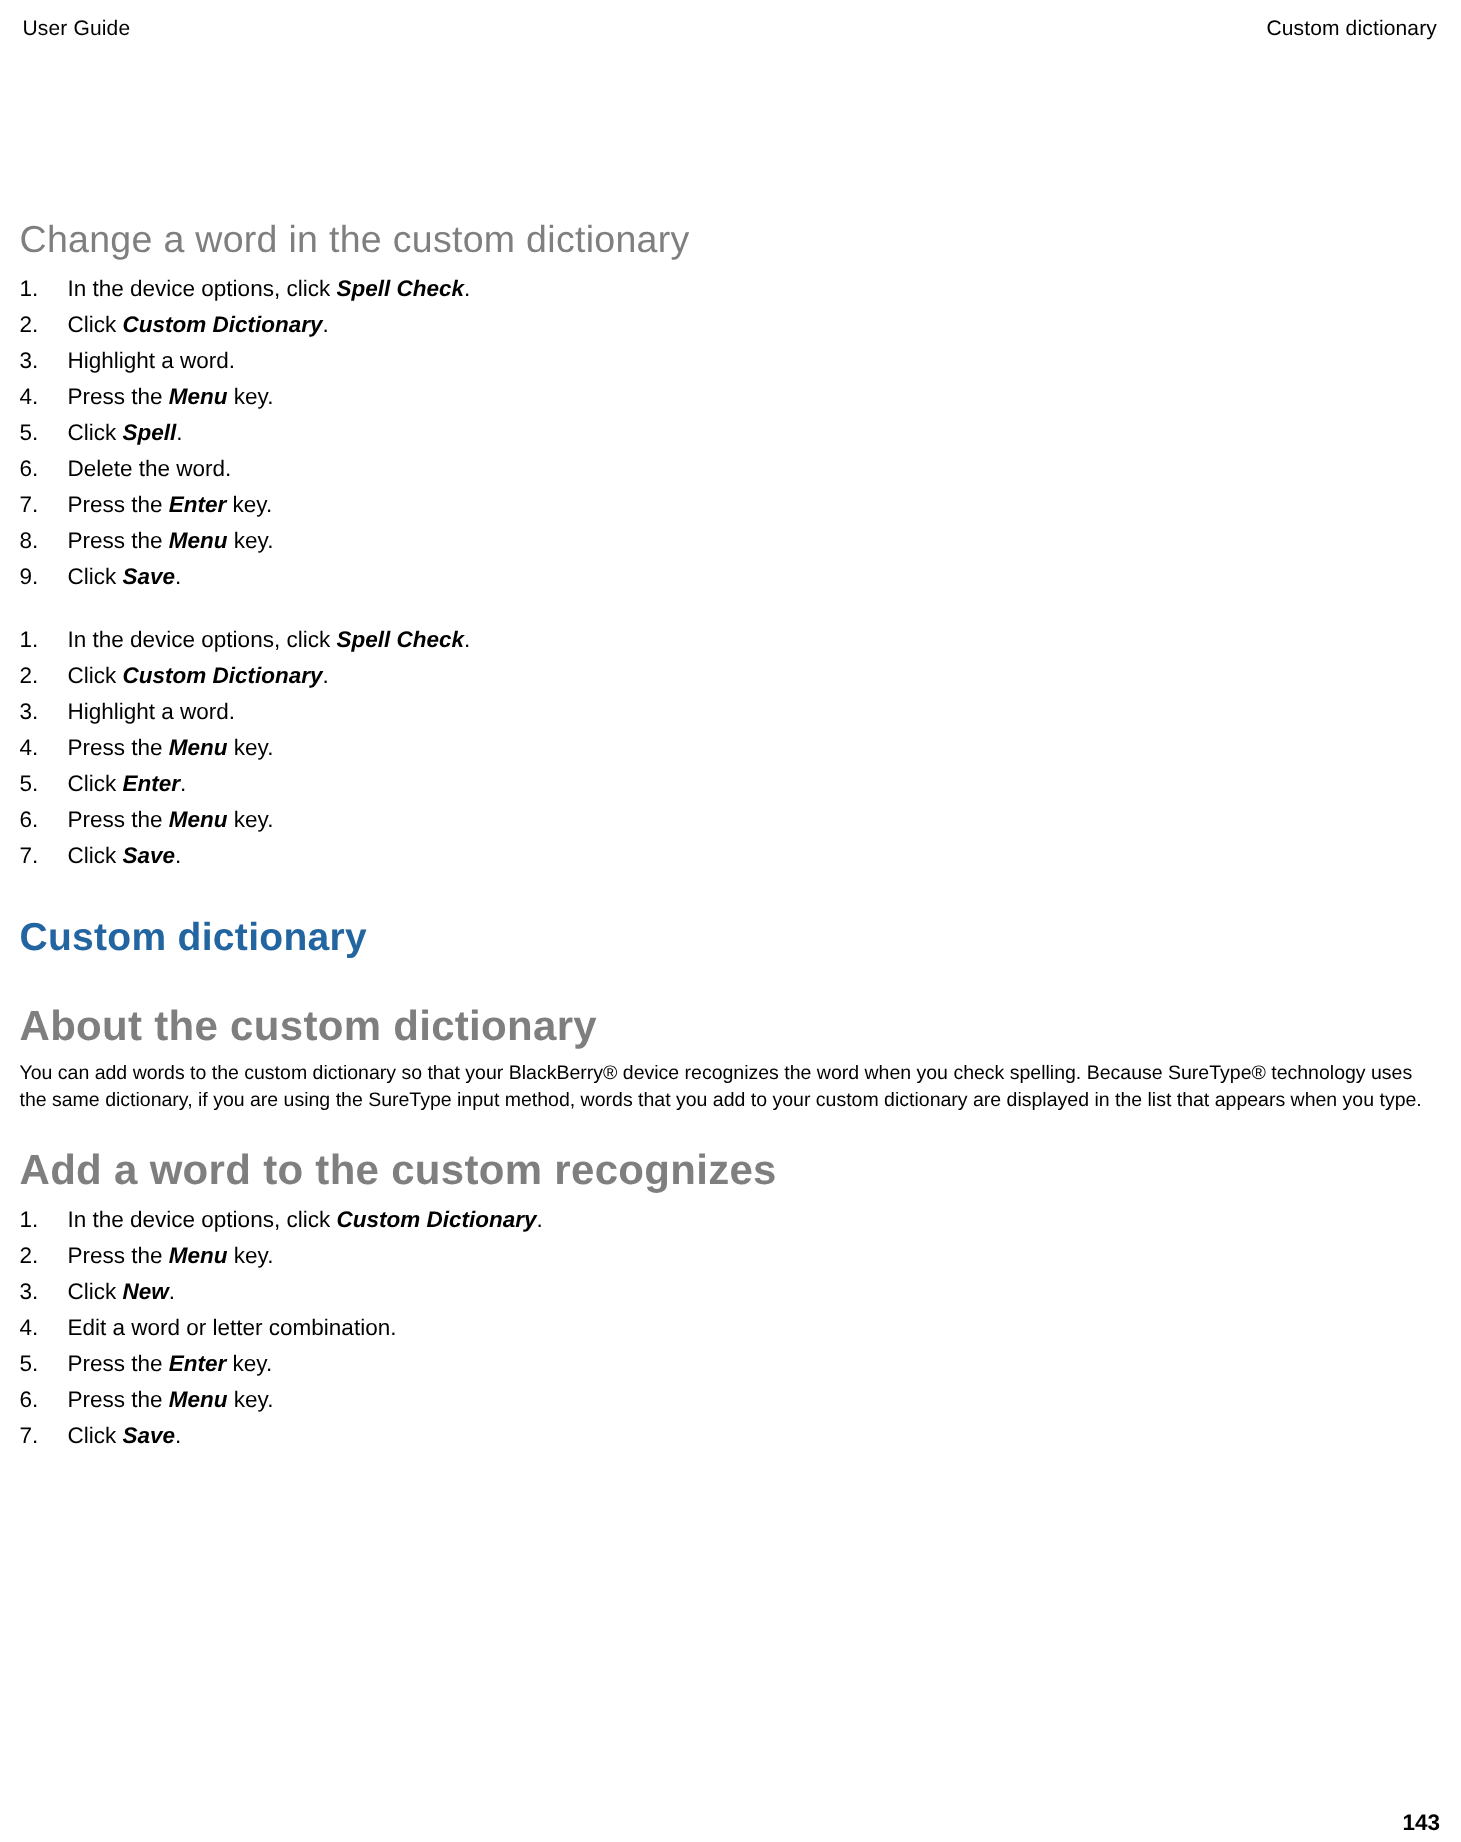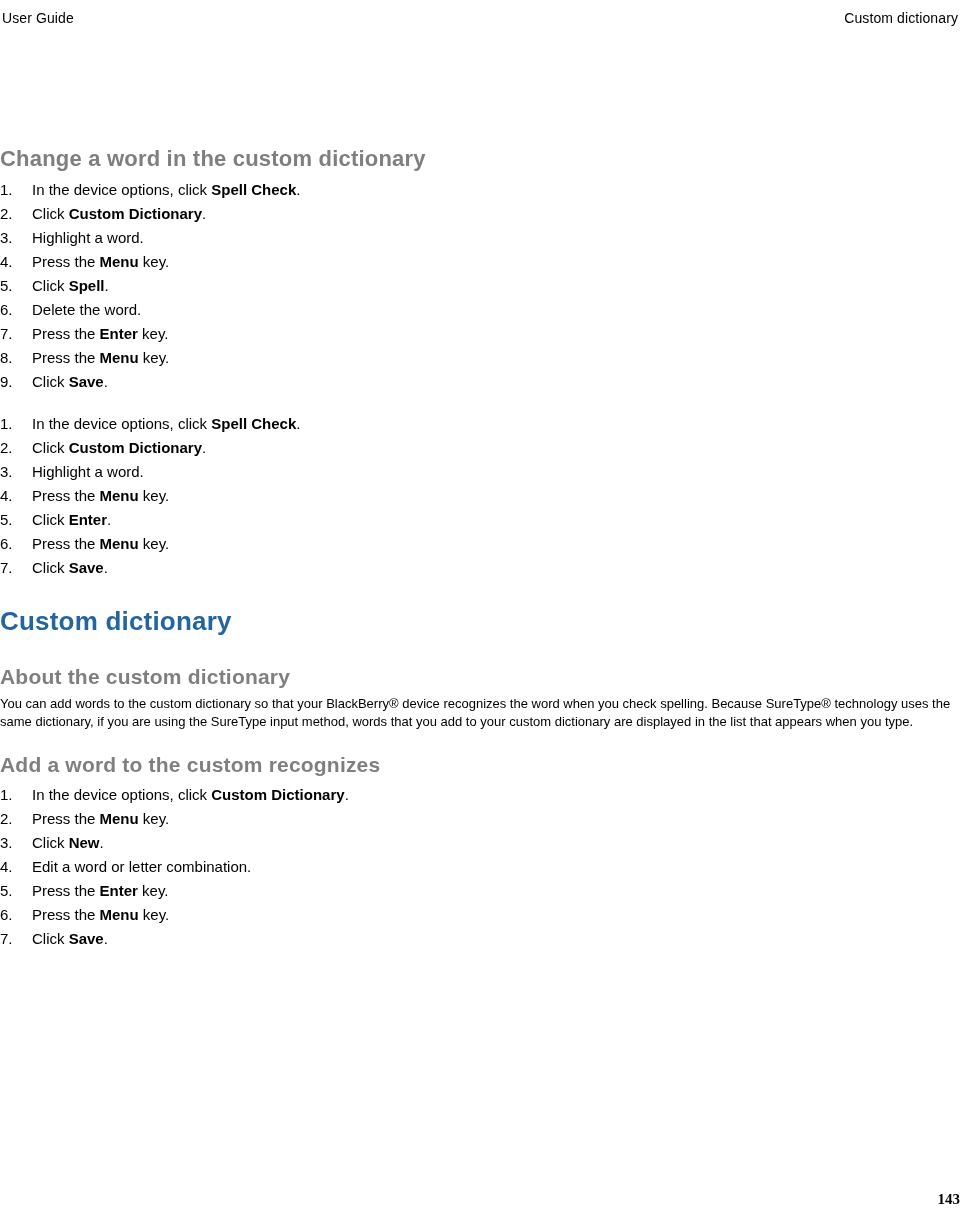--- a/index.html
+++ b/index.html
@@ -7,52 +7,52 @@
       width: 974px;
       height: 1228px;
       background: #ffffff;
       font-family: "Segoe UI", "Helvetica Neue", Arial, sans-serif;
       color: #000000;
       position: relative;
     }
     .page {
       width: 100%;
       height: 100%;
-      padding: 10px 14px 16px 0;
+      padding: 10px 14px 16px 13px;
       position: relative;
     }
     .header {
       display: flex;
       justify-content: space-between;
       align-items: flex-start;
       font-size: 14px;
       font-weight: 400;
       letter-spacing: 0.1px;
       padding: 0 2px 0 2px;
     }
     .content {
       padding: 120px 0 0 0;
     }
     .section-heading {
       color: #7f7f7f;
-      font-size: 22px;
-      font-weight: 700;
+      font-size: 25px;
+      font-weight: 400;
       margin-bottom: 6px;
       letter-spacing: 0.2px;
     }
     .section-heading.major {
       color: #2265a0;
       font-size: 26px;
       font-weight: 700;
       margin-top: 26px;
       margin-bottom: 28px;
     }
     .section-heading.sub {
       color: #7f7f7f;
-      font-size: 21px;
+      font-size: 28px;
       font-weight: 700;
       margin-top: 22px;
       margin-bottom: 6px;
     }
     ol.steps {
       list-style: none;
       counter-reset: step;
       margin: 4px 0 18px 0;
     }
     ol.steps > li {
@@ -70,28 +70,27 @@
       top: 0;
       width: 24px;
       text-align: left;
     }
     p.body {
       font-size: 13px;
       line-height: 1.4;
       color: #000;
       margin: 4px 0 10px 0;
     }
-    b { font-weight: 700; }
+    b { font-weight: 700; font-style: italic; }
     .page-number {
       position: absolute;
-      bottom: 20px;
+      bottom: 4px;
       right: 14px;
       font-size: 15px;
       font-weight: 700;
-      font-family: Liberation Serif, serif;
     }
     .section-block { margin-bottom: 16px; }
   </style>
 </head>
 <body>
 
 <div class="page">
   <div class="header">
     <div>User Guide</div>
     <div>Custom dictionary</div>

